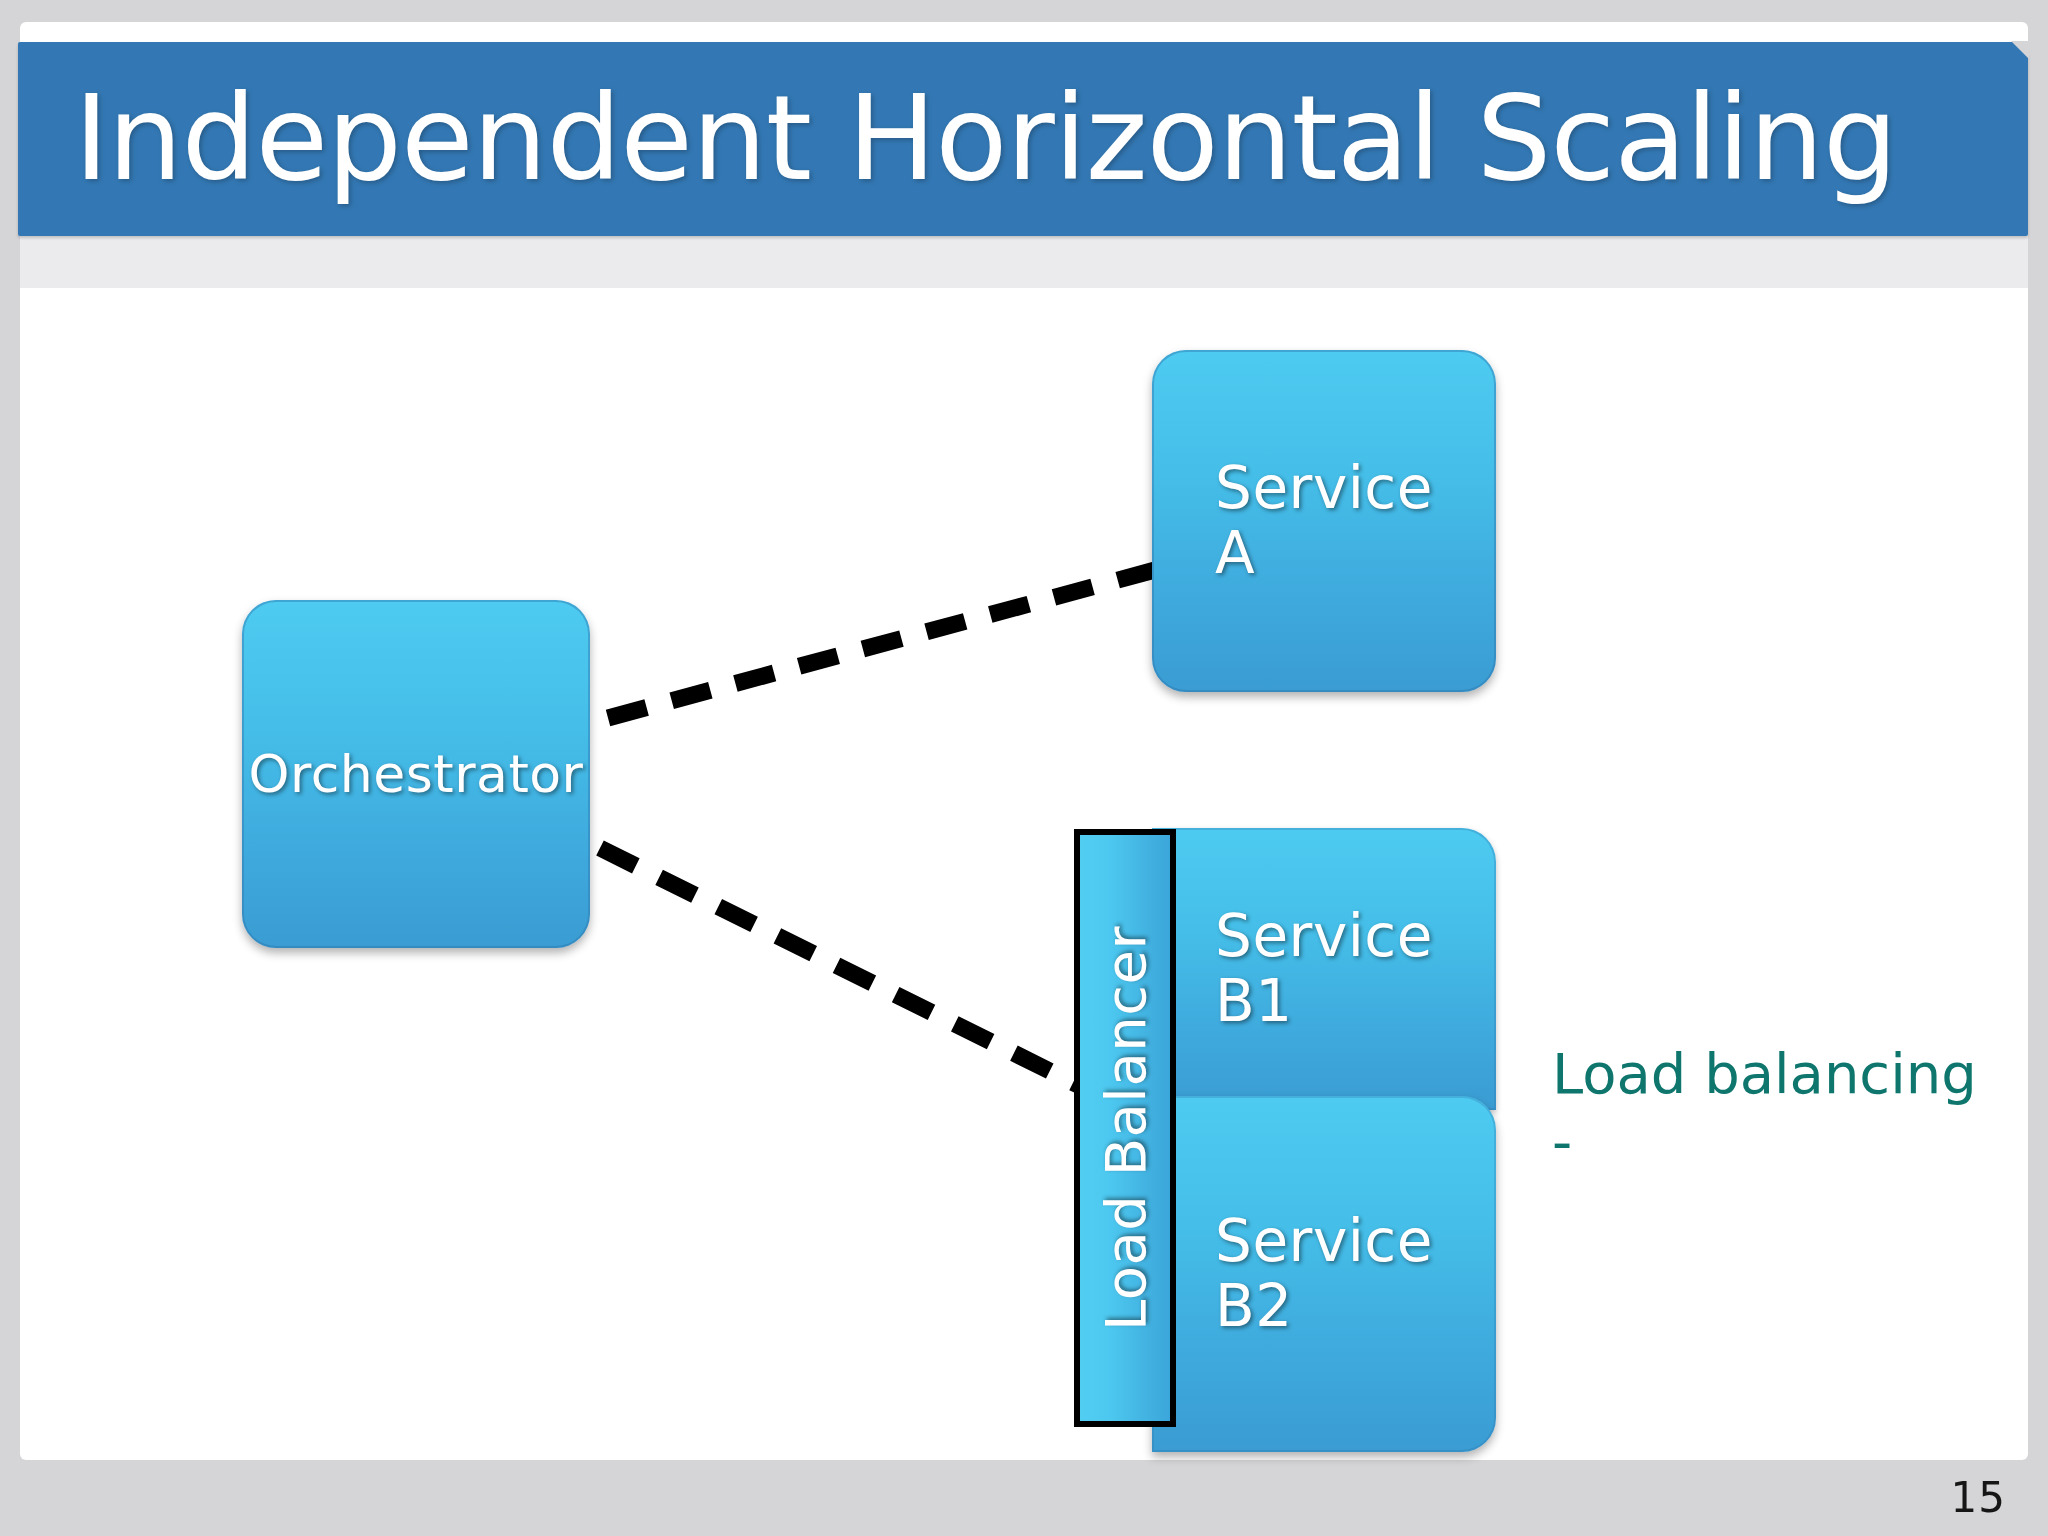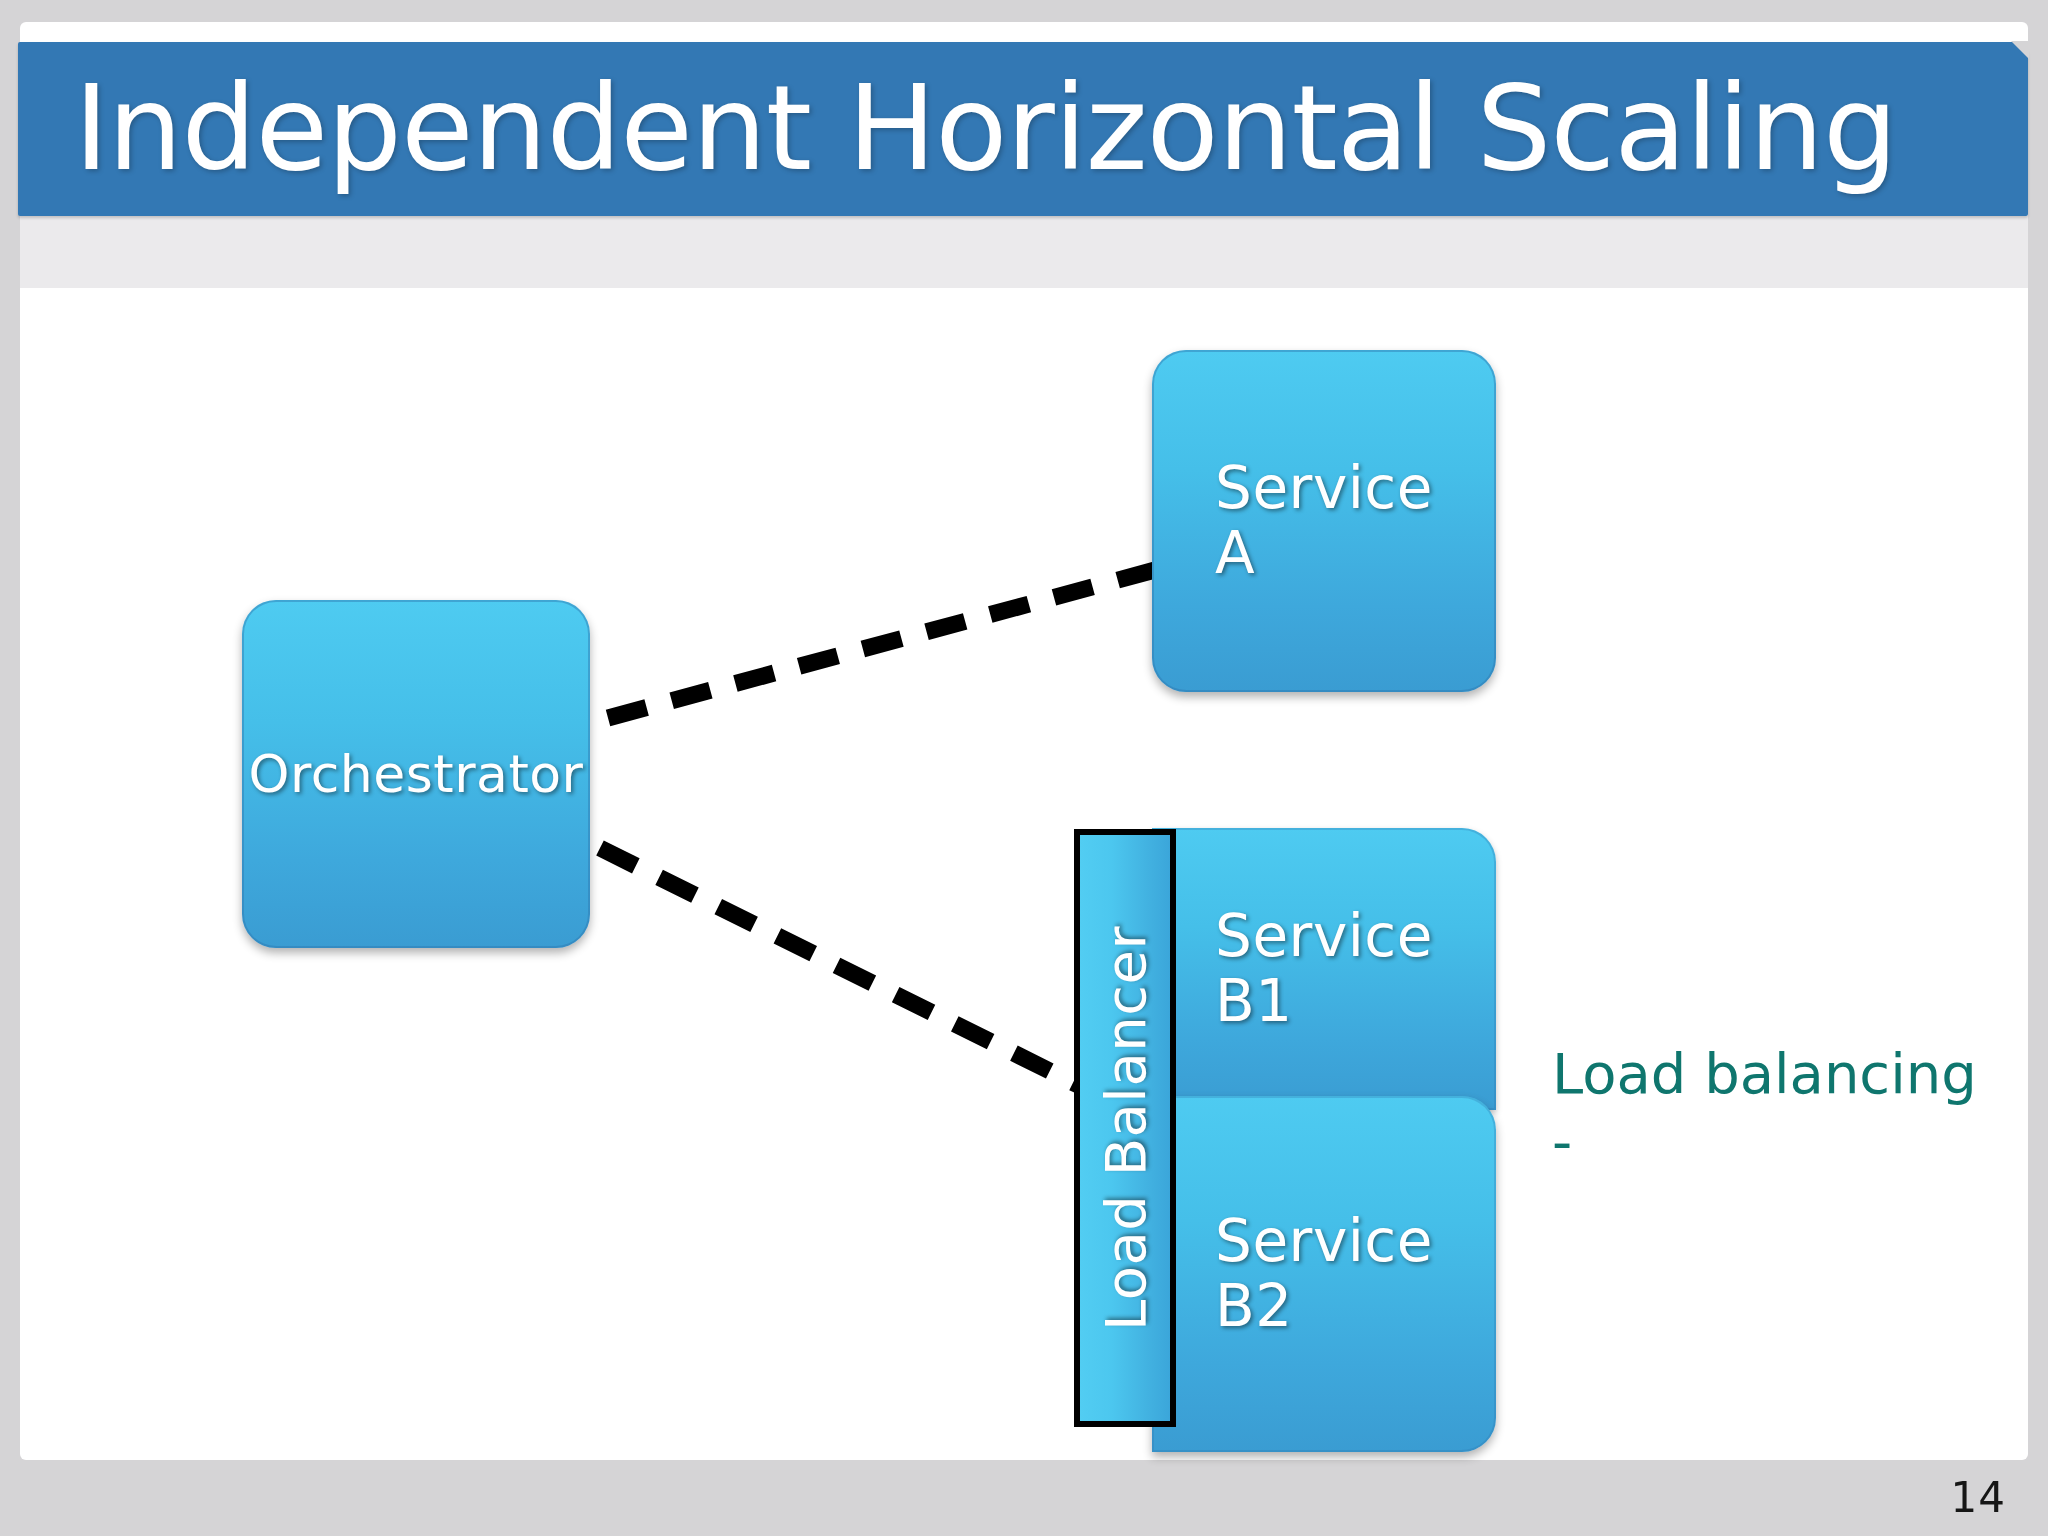--- a/index.html
+++ b/index.html
@@ -41,21 +41,21 @@
     height: 72px;
     background: #ebeaec;
   }
 
   
   .title-bar {
     position: absolute;
     left: 18px;
     top: 42px;
     width: 2010px;
-    height: 174px;
+    height: 194px;
     background: #3378b4;
     border-radius: 2px 14px 2px 2px;
     box-shadow: 0 2px 3px rgba(0,0,0,0.18);
   }
   .title-bar::after {
     content: "";
     position: absolute;
     right: -1px;
     top: -1px;
     width: 0;
@@ -234,15 +234,15 @@
 
   <div id="node-load-balancer">
     <span class="lb-label">Load Balancer</span>
   </div>
 
   <div id="side-note">
     <span class="note-line">Load balancing</span>
     <span class="note-line">-</span>
   </div>
 
-  <div id="page-number">14</div>
+  <div id="page-number">15</div>
 
 </div>
 
 </body></html>

